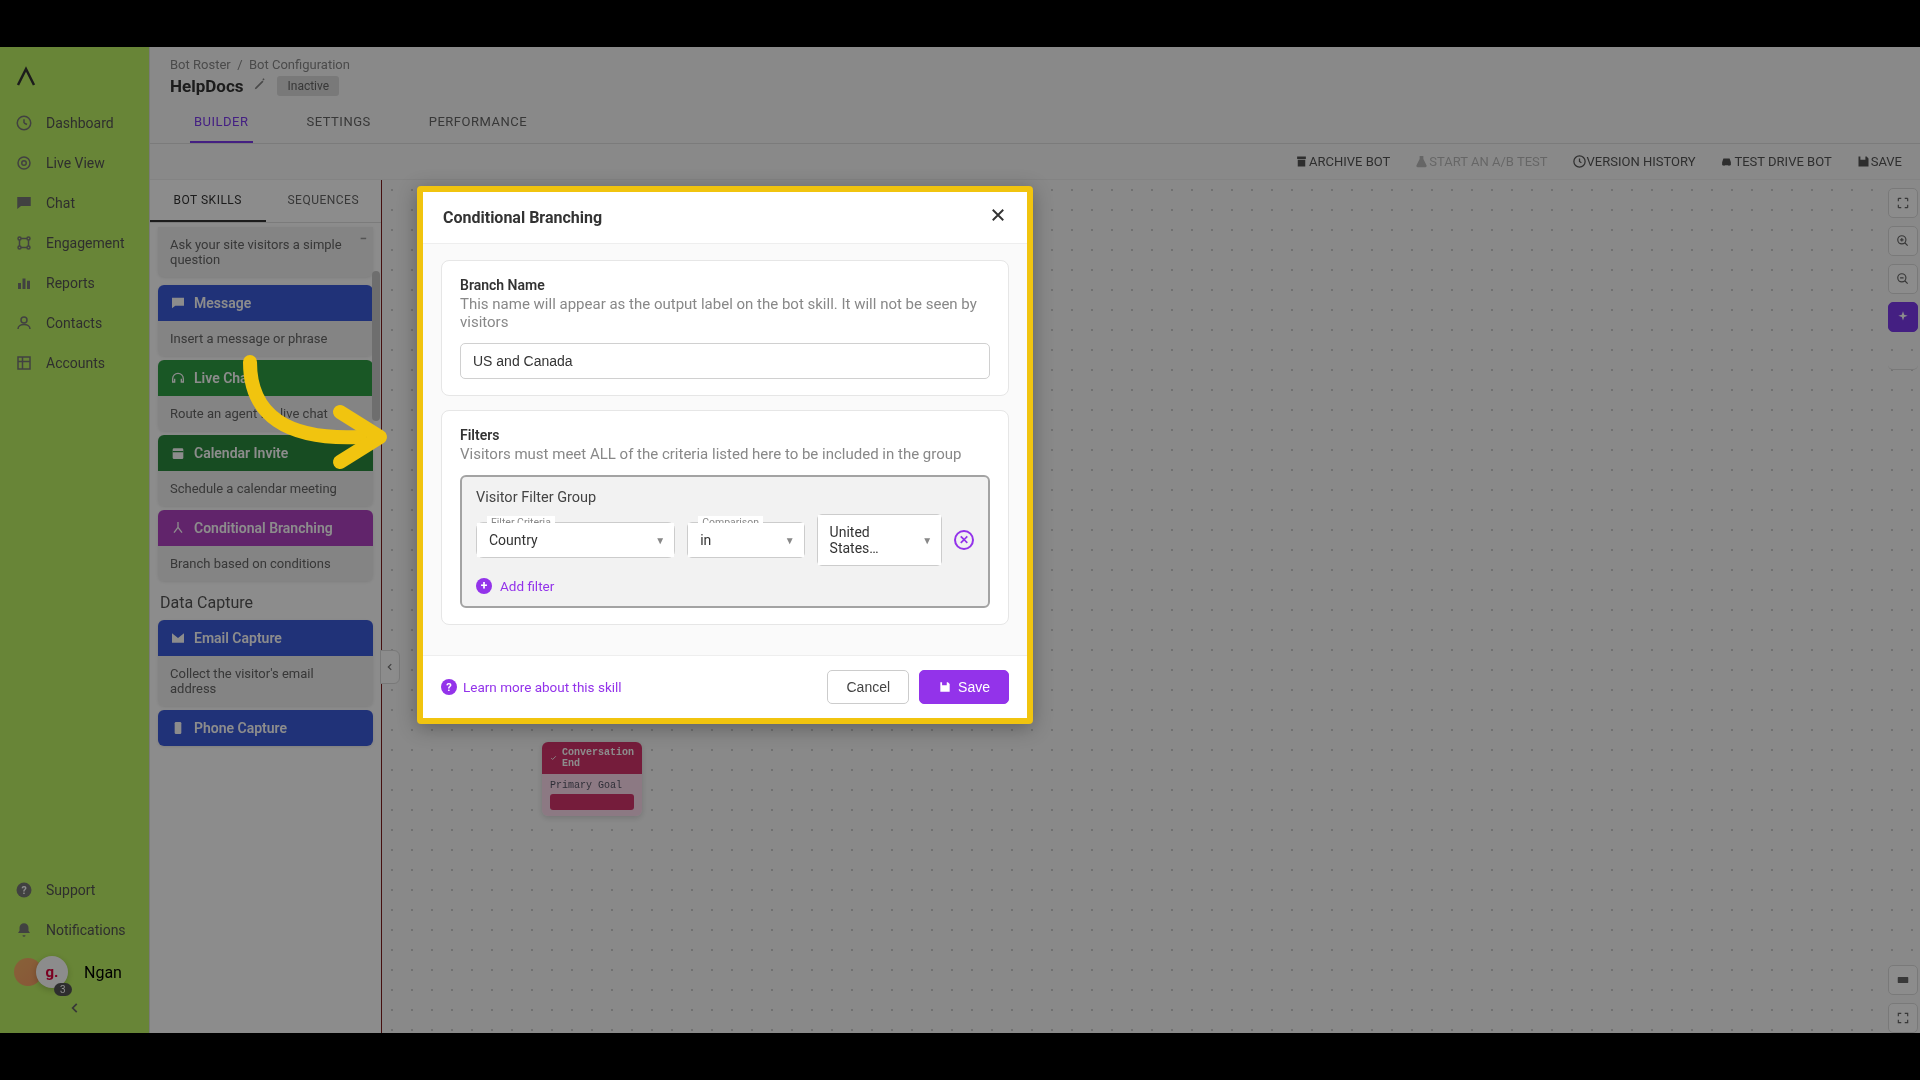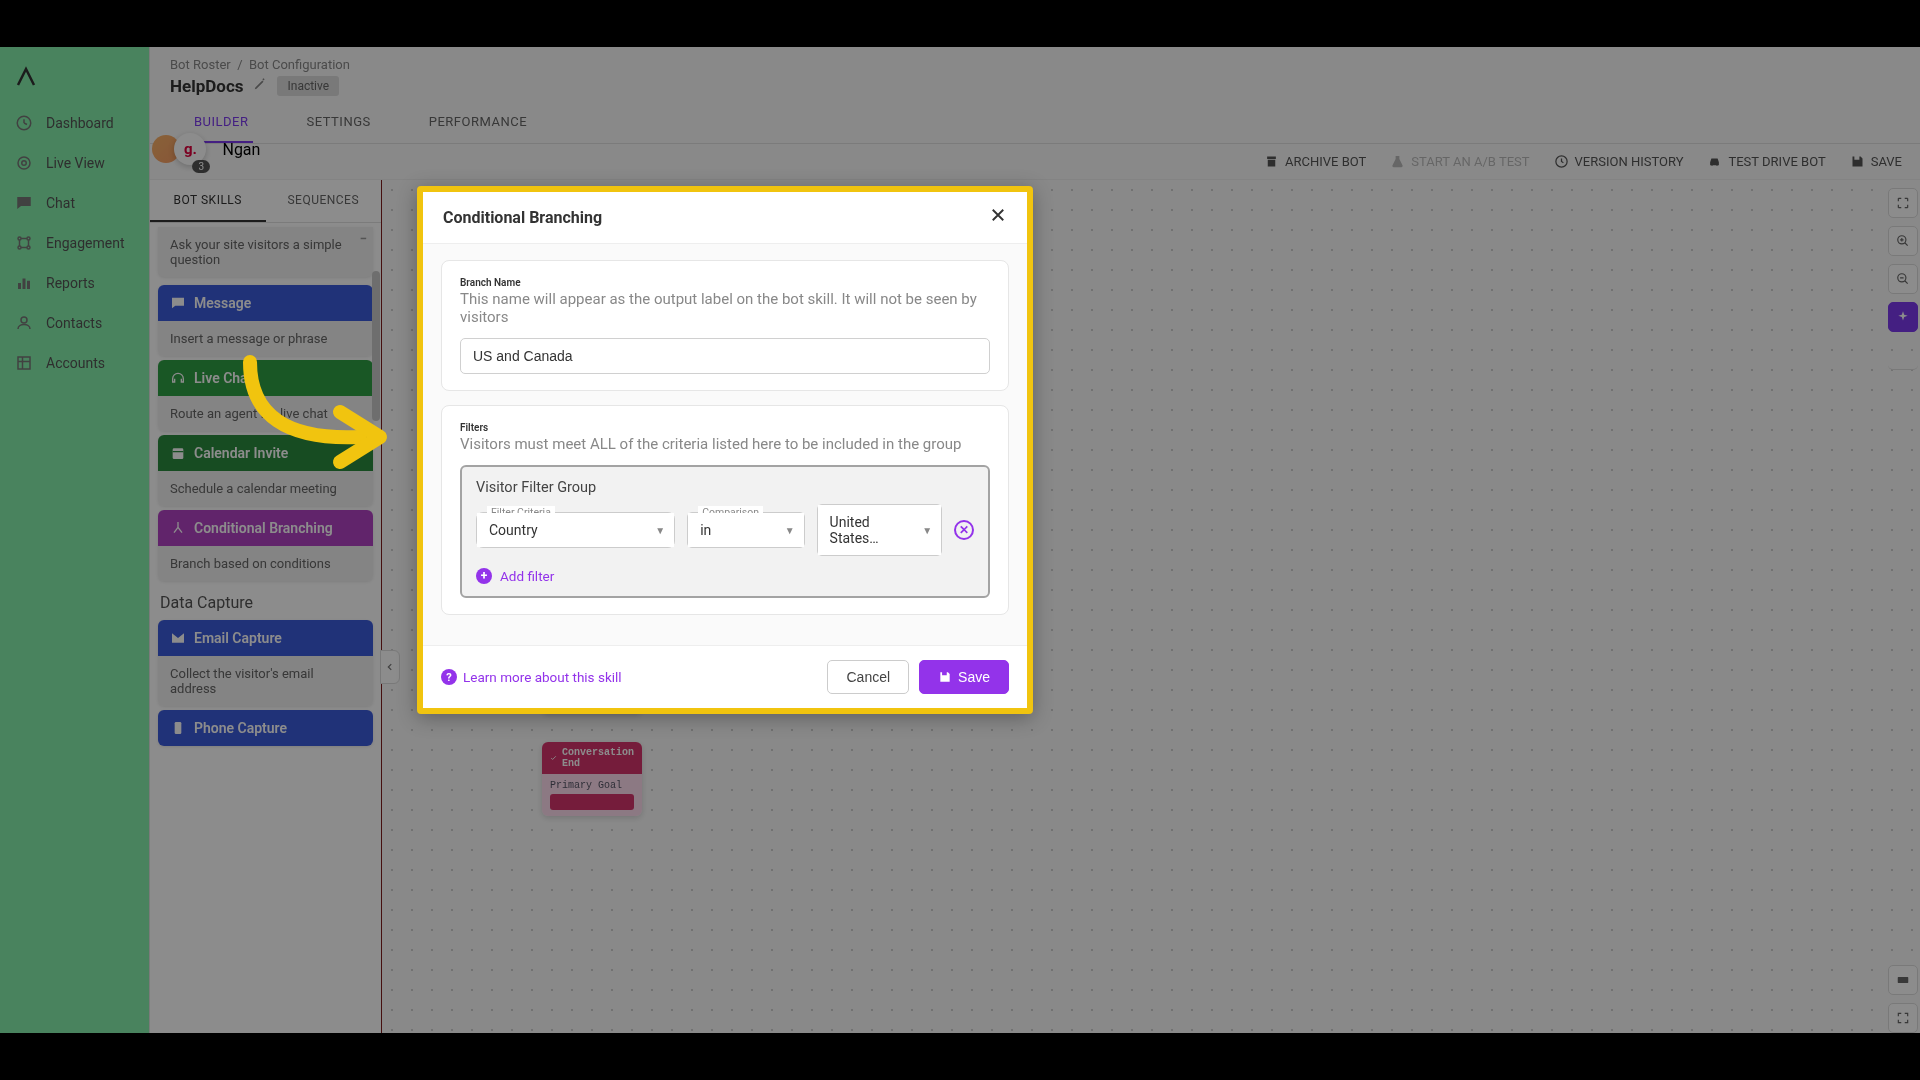--- a/index.html
+++ b/index.html
@@ -1,18 +1,18 @@
 <!DOCTYPE html>
 <html><head>
 <meta charset="utf-8">
 <style>
 * { box-sizing: border-box; margin: 0; padding: 0; }
 body { font-family: -apple-system, BlinkMacSystemFont, "Segoe UI", Roboto, sans-serif; background: #000; width: 1920px; height: 1080px; overflow: hidden; position: relative; }
 .app { position: absolute; top: 47px; left: 0; right: 0; bottom: 47px; background: #f5f5f7; display: flex; }
-.sidebar { width: 150px; background: #86efac; border-right: 1px solid #e0e0e0; display: flex; flex-direction: row; }
+.sidebar { width: 150px; background: #bef264; border-right: 1px solid #e0e0e0; display: flex; flex-direction: column; }
 .sidebar-top { flex: 1; padding-top: 8px; }
 .sidebar-bottom { padding-bottom: 8px; }
 .nav-item { display: flex; align-items: center; gap: 12px; padding: 10px 14px; color: #555; font-size: 14px; cursor: pointer; }
 .nav-item .ico { width: 20px; height: 20px; display: flex; align-items: center; justify-content: center; color: #777; }
 .logo { padding: 10px 14px; }
 .logo svg { width: 24px; height: 24px; }
 .user-item { display: flex; align-items: center; gap: 10px; padding: 8px 14px; position: relative; }
 .avatar { width: 28px; height: 28px; border-radius: 50%; background: linear-gradient(135deg,#f7b267,#f79d65); }
 .g-badge { position: absolute; left: 36px; top: 6px; width: 32px; height: 32px; border-radius: 50%; background: #fff; display: flex; align-items: center; justify-content: center; font-weight: bold; color: #e0003c; font-size: 15px; box-shadow: 0 2px 6px rgba(0,0,0,0.2); }
 .count-badge { position: absolute; left: 54px; bottom: -2px; background: #555; color: #fff; border-radius: 10px; font-size: 10px; padding: 1px 6px; }
@@ -21,21 +21,21 @@
 .breadcrumbs { padding: 10px 20px 0; font-size: 13px; color: #888; }
 .breadcrumbs a { color: #888; text-decoration: none; }
 .title-row { display: flex; align-items: flex-start; gap: 10px; padding: 4px 20px 8px; }
 .title-row h1 { font-size: 17px; font-weight: 700; color: #333; }
 .edit-ico { color: #888; cursor: pointer; }
 .status-chip { background: #dcdcdc; color: #666; font-size: 12px; padding: 3px 10px; border-radius: 3px; }
 .tabs-row { display: flex; gap: 50px; padding: 0 40px; border-bottom: 1px solid #e0e0e0; font-size: 13px; letter-spacing: 0.5px; }
 .tab { padding: 10px 4px 12px; color: #666; cursor: pointer; }
 .tab.active { color: #7c3aed; border-bottom: 2px solid #7c3aed; }
 .toolbar-row { display: flex; justify-content: flex-end; gap: 24px; padding: 10px 18px; font-size: 13px; color: #555; border-bottom: 1px solid #eee; }
-.toolbar-item { display: flex; align-items: center; gap: 6px; cursor: pointer; text-align: right; }
+.toolbar-item { display: flex; align-items: center; cursor: pointer; text-align: right; }
 .toolbar-item.disabled { color: #bbb; }
 .workspace { flex: 1; display: flex; position: relative; }
 .skills-panel { width: 232px; background: #fff; border-right: 1px solid #7f1d1d; display: flex; flex-direction: column; }
 .panel-tabs { display: flex; font-size: 12px; letter-spacing: 0.5px; border-bottom: 1px solid #e0e0e0; }
 .panel-tab { flex: 1; text-align: center; padding: 13px 4px; color: #666; cursor: pointer; }
 .panel-tab.active { color: #333; border-bottom: 2px solid #333; }
 .skills-list { flex: 1; overflow-y: auto; padding: 4px 8px 8px; position: relative; }
 .skill-card { margin: 4px 0; border-radius: 6px; overflow: hidden; box-shadow: 0 1px 3px rgba(0,0,0,0.1); }
 .skill-header { display: flex; align-items: center; gap: 8px; padding: 10px 12px; color: #fff; font-size: 14px; font-weight: 600; }
 .skill-body { background: #f0f0f0; padding: 10px 12px; font-size: 13px; color: #666; }
@@ -61,21 +61,21 @@
 .rail-btn { width: 30px; height: 30px; background: #fff; border: 1px solid #ddd; border-radius: 5px; display: flex; align-items: center; justify-content: center; color: #666; cursor: pointer; font-size: 14px; }
 .rail-btn.accent { background: #7c3aed; color: #fff; border-color: #7c3aed; }
 .rail-spacer { flex: 1; }
 .dim-overlay { position: absolute; inset: 0; background: rgba(0,0,0,0.45); }
 .modal-wrap { position: absolute; top: 186px; left: 417px; width: 616px; border: 6px solid #f1c40f; border-radius: 4px; box-shadow: 0 4px 20px rgba(0,0,0,0.3); background: #fff; z-index: 10; }
 .modal-header { display: flex; justify-content: space-between; align-items: center; padding: 14px 20px; border-bottom: 1px solid #eee; }
 .modal-header h2 { font-size: 16px; font-weight: 700; color: #333; }
 .close-x { font-size: 20px; color: #333; cursor: pointer; background: none; border: none; }
 .modal-body { padding: 16px 18px; background: #fafafa; }
 .card { background: #fff; border: 1px solid #e6e6e6; border-radius: 8px; padding: 16px 18px; margin-bottom: 14px; }
-.card-title { font-size: 10px; font-weight: 600; color: #333; margin-bottom: 2px; }
+.card-title { font-size: 14px; font-weight: 600; color: #333; margin-bottom: 2px; }
 .card-sub { font-size: 15px; color: #888; margin-bottom: 12px; }
 .text-input { width: 100%; padding: 9px 12px; border: 1px solid #d0d0d0; border-radius: 5px; font-size: 14px; color: #333; }
 .filter-group { background: #f2f2f2; border: 2px solid #a3a3a3; border-radius: 6px; padding: 12px 14px; }
 .fg-title { font-size: 14.5px; color: #444; margin-bottom: 8px; }
 .filter-row { display: flex; align-items: center; gap: 12px; }
 .field-wrap { position: relative; background: #fff; border: 1px solid #ccc; border-radius: 5px; }
 .field-wrap .lbl { position: absolute; top: -7px; left: 10px; background: #fff; padding: 0 4px; font-size: 10.5px; color: #888; }
 .sel { padding: 9px 28px 9px 12px; font-size: 14px; color: #333; background: #fff; position: relative; cursor: pointer; }
 .caret { position: absolute; right: 9px; top: 50%; transform: translateY(-50%); color: #888; font-size: 10px; }
 .fw-1 { width: 200px; border-radius: 7px; } .fw-2 { width: 118px; } .fw-3 { width: 126px; }

